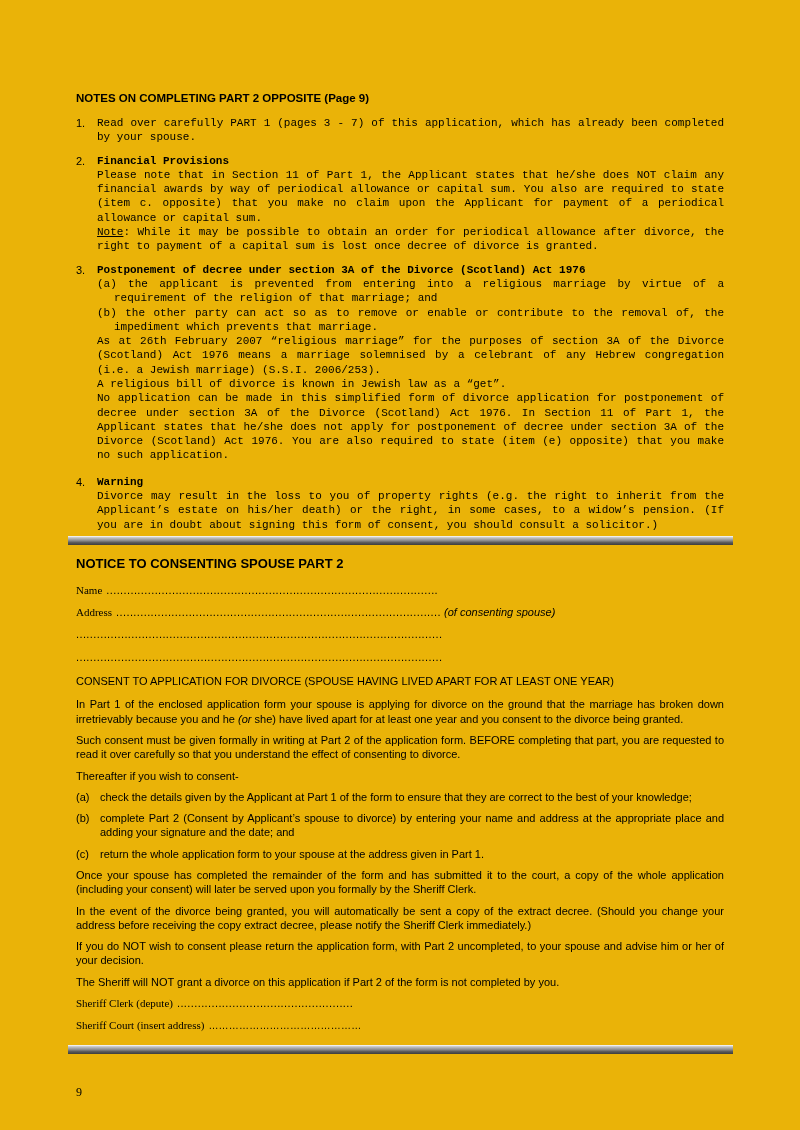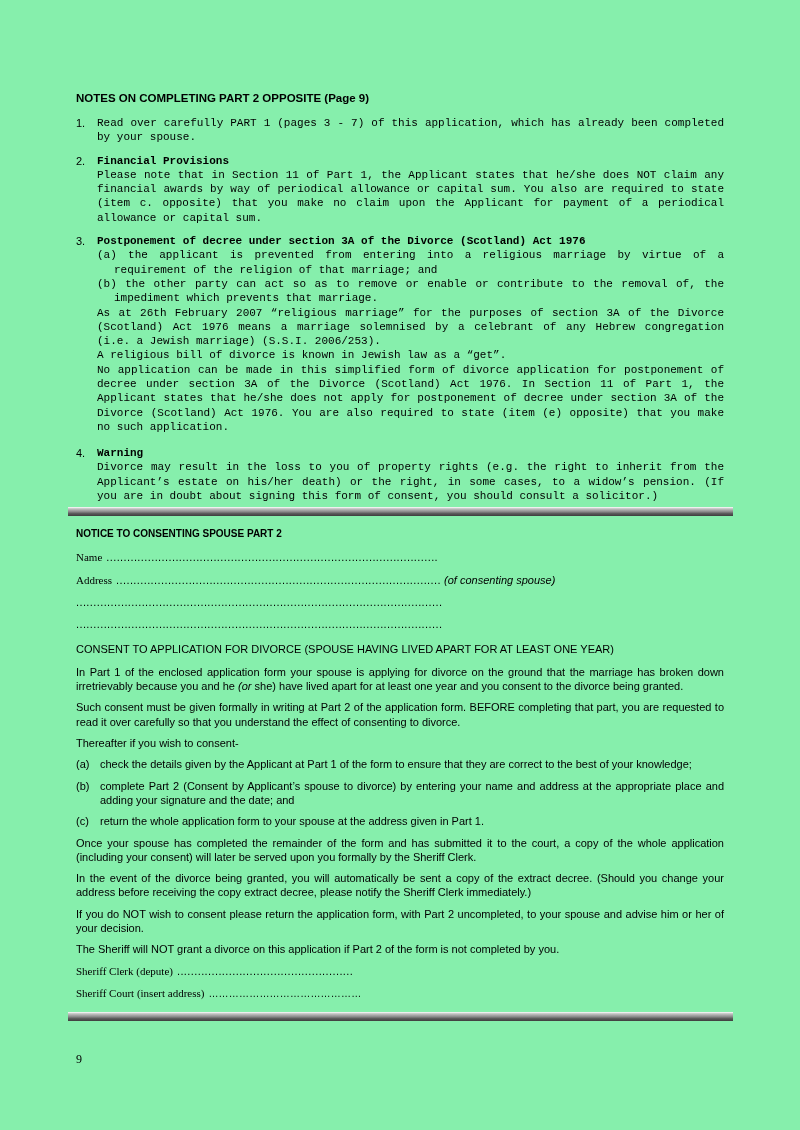--- a/index.html
+++ b/index.html
@@ -1,30 +1,30 @@
 <!DOCTYPE html>
 <html><head>
 <meta charset="utf-8">
 <style>
   html,body { margin:0; padding:0; background:#ffffff; }
   .page {
     position:relative;
     width:800px; height:1130px;
-    background:#86efac;
+    background:#eab308;
     font-family:"Liberation Sans","DejaVu Sans",sans-serif;
     font-size:11px;
     line-height:1.3;
     color:#000;
     overflow:hidden;
     box-sizing:border-box;
   }
   .content { padding:91px 76px 0 76px; }
 
   .doc-title { font-weight:bold; font-size:11.5px; margin:0 0 10px 0; }
-  .section-title { font-weight:bold; font-size:10px; margin:0 0 10px 0; }
+  .section-title { font-weight:bold; font-size:13px; margin:0 0 10px 0; }
 
   .note-item { display:flex; margin:0 0 9px 0; }
   .note-item .num { flex:none; width:21px; }
   .note-item .body { flex:1; min-width:0;font-family:Liberation Mono, monospace; }
   .item-heading { font-weight:bold; }
   .just { text-align:justify; }
   .u { text-decoration:underline; }
   .i { font-style:italic; }
 
   .hang { padding-left:17px; text-indent:-17px; text-align:justify; }
@@ -66,20 +66,21 @@
     <div class="note-item">
       <span class="num">1.</span>
       <div class="body just">Read over carefully PART 1 (pages 3 - 7) of this application, which has already been completed by your spouse.</div>
     </div>
 
     <div class="note-item">
       <span class="num">2.</span>
       <div class="body">
         <div class="item-heading">Financial Provisions</div>
         <div class="just">Please note that in Section 11 of Part 1, the Applicant states that he/she does NOT claim any financial awards by way of periodical allowance or capital sum. You also are required to state (item c. opposite) that you make no claim upon the Applicant for payment of a periodical allowance or capital sum.</div>
+        <div class="just"><span class="u">Note</span><span>: While it may be possible to obtain an order for periodical allowance after divorce, the right to payment of a capital sum is lost once decree of divorce is granted.</span></div>
       </div>
     </div>
 
     <div class="note-item" style="margin-bottom:12px;">
       <span class="num">3.</span>
       <div class="body">
         <div class="item-heading">Postponement of decree under section 3A of the Divorce (Scotland) Act 1976</div>
         <div class="hang">(a) the applicant is prevented from entering into a religious marriage by virtue of a requirement of the religion of that marriage; and</div>
         <div class="hang">(b) the other party can act so as to remove or enable or contribute to the removal of, the impediment which prevents that marriage.</div>
         <div class="just">As at 26th February 2007 “religious marriage” for the purposes of section 3A of the Divorce (Scotland) Act 1976 means a marriage solemnised by a celebrant of any Hebrew congregation (i.e. a Jewish marriage) (S.S.I. 2006/253).</div>

